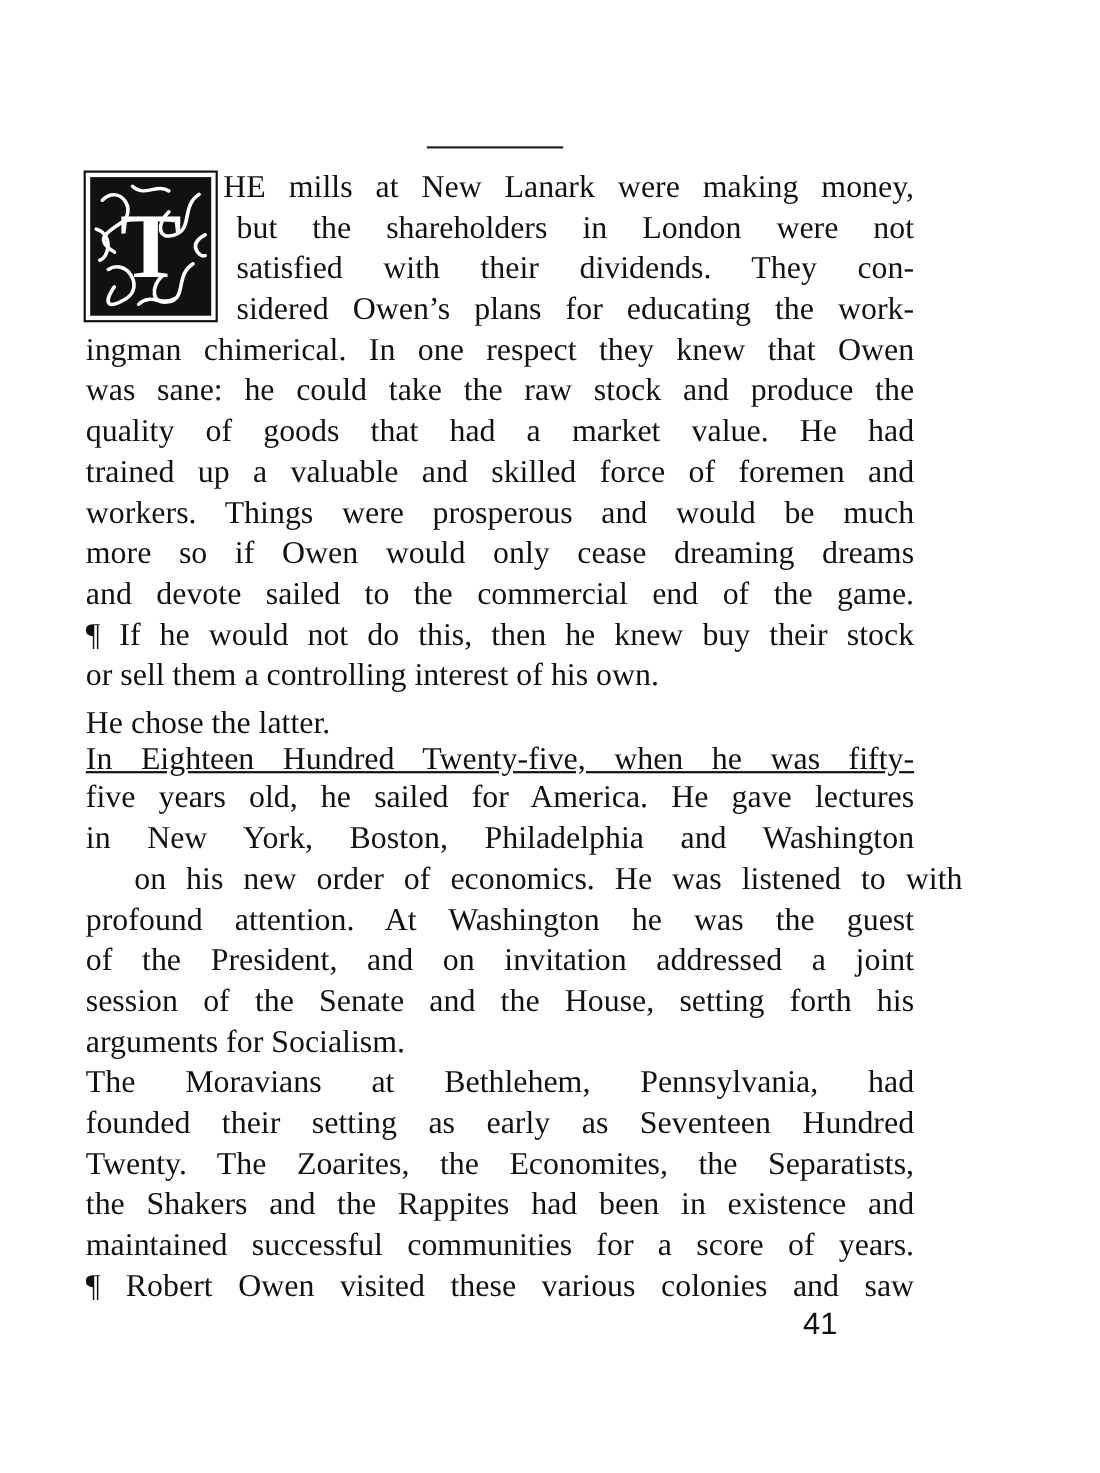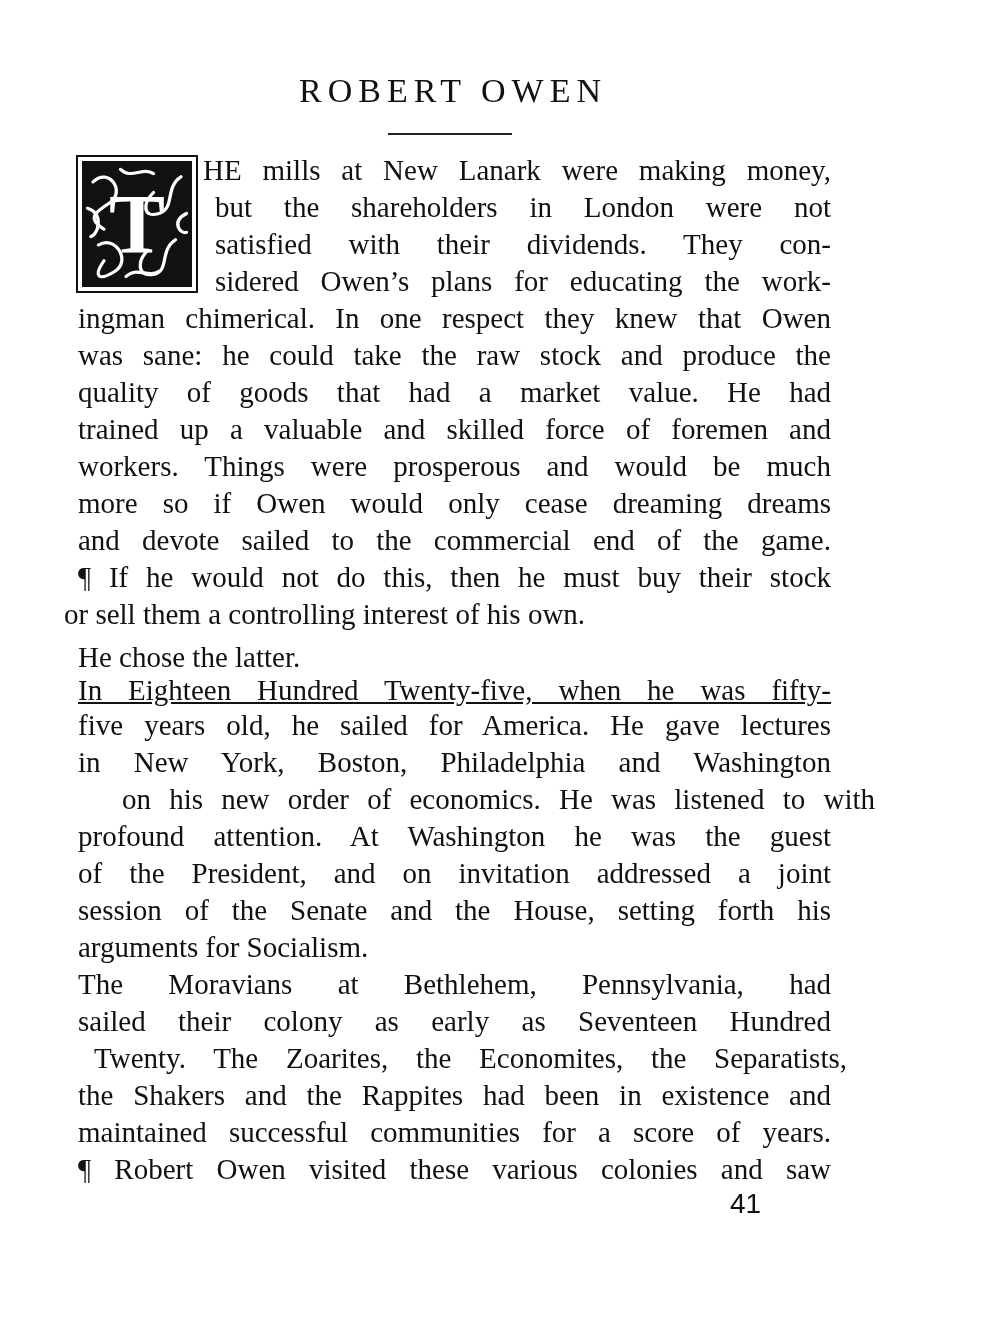--- a/index.html
+++ b/index.html
@@ -12,21 +12,20 @@
   .dropcap-inner svg { width: 100%; height: 100%; display: block; }
   .dropcap-letter { position: absolute; left: 0; top: 0; width: 100%; height: 100%; display: flex; align-items: center; justify-content: center; font-size: 84px; color: #fff; font-family: "Liberation Serif", serif; font-weight: bold; }
   .line { position: absolute; font-size: 29px; line-height: 37px; white-space: nowrap; }
   .justify { text-align: justify; text-align-last: justify; }
   .folio { position: absolute; top: 1188px; left: 730px; font-size: 28px; font-family: "Liberation Sans", sans-serif; }
 </style>
 </head>
 <body>
 
 <div class="page">
-  <div class="running-head">ROBERT OWEN</div>
   <div class="rule"></div>
 
   <div class="dropcap">
     <div class="dropcap-inner">
       <svg viewBox="0 0 100 120" preserveAspectRatio="none">
         <g fill="none" stroke="#fff" stroke-width="3" stroke-linecap="round">
           <path d="M10 20 C25 5, 40 30, 25 40 S5 55, 20 65"></path>
           <path d="M90 15 C75 25, 85 45, 70 50 S55 40, 65 30"></path>
           <path d="M15 80 C30 70, 45 95, 30 105 S10 110, 20 95"></path>
           <path d="M85 75 C70 85, 80 105, 65 108 S50 95, 60 85"></path>
@@ -45,33 +44,33 @@
       <div class="line justify" style="left: 215px; top: 189px; width: 616px; white-space: normal;">but the shareholders in London were not</div>
       <div class="line justify" style="left: 215px; top: 226px; width: 616px; white-space: normal;">satisfied with their dividends. They con-</div>
       <div class="line justify" style="left: 215px; top: 263px; width: 616px; white-space: normal;">sidered Owen’s plans for educating the work-</div>
       <div class="line justify" style="left: 78px; top: 300px; width: 753px; white-space: normal;">ingman chimerical. In one respect they knew that Owen</div>
       <div class="line justify" style="left: 78px; top: 337px; width: 753px; white-space: normal;">was sane: he could take the raw stock and produce the</div>
       <div class="line justify" style="left: 78px; top: 374px; width: 753px; white-space: normal;">quality of goods that had a market value. He had</div>
       <div class="line justify" style="left: 78px; top: 411px; width: 753px; white-space: normal;">trained up a valuable and skilled force of foremen and</div>
       <div class="line justify" style="left: 78px; top: 448px; width: 753px; white-space: normal;">workers. Things were prosperous and would be much</div>
       <div class="line justify" style="left: 78px; top: 485px; width: 753px; white-space: normal;">more so if Owen would only cease dreaming dreams</div>
       <div class="line justify" style="left: 78px; top: 522px; width: 753px; white-space: normal;">and devote sailed to the commercial end of the game.</div>
-      <div class="line justify" style="left: 78px; top: 559px; width: 753px; white-space: normal;">¶ If he would not do this, then he must buy their stock</div>
-      <div class="line" style="left: 64px; top: 596px;">or sell them a controlling interest of his own.</div>
+      <div class="line justify" style="left: 78px; top: 559px; width: 753px; white-space: normal;">¶ If he would not do this, then he knew buy their stock</div>
+      <div class="line" style="left: 78px; top: 596px;">or sell them a controlling interest of his own.</div>
       <div class="line" style="left: 78px; top: 639px; text-align: center;">He chose the latter.</div>
       <div class="line justify" style="left: 78px; top: 672px; width: 753px; white-space: normal; text-decoration: underline;">In Eighteen Hundred Twenty-five, when he was fifty-</div>
       <div class="line justify" style="left: 78px; top: 707px; width: 753px; white-space: normal;">five years old, he sailed for America. He gave lectures</div>
       <div class="line justify" style="left: 78px; top: 744px; width: 753px; white-space: normal;">in New York, Boston, Philadelphia and Washington</div>
       <div class="line justify" style="left: 78px; top: 781px; width: 753px; white-space: normal; margin-left: 44px;">on his new order of economics. He was listened to with</div>
       <div class="line justify" style="left: 78px; top: 818px; width: 753px; white-space: normal;">profound attention. At Washington he was the guest</div>
       <div class="line justify" style="left: 78px; top: 855px; width: 753px; white-space: normal;">of the President, and on invitation addressed a joint</div>
       <div class="line justify" style="left: 78px; top: 892px; width: 753px; white-space: normal;">session of the Senate and the House, setting forth his</div>
       <div class="line" style="left: 78px; top: 929px;">arguments for Socialism.</div>
       <div class="line justify" style="left: 78px; top: 966px; width: 753px; white-space: normal;">The Moravians at Bethlehem, Pennsylvania, had</div>
-      <div class="line justify" style="left: 78px; top: 1003px; width: 753px; white-space: normal;">sailed their colony as early as Seventeen Hundred</div>
-      <div class="line justify" style="left: 94px; top: 1040px; width: 753px; white-space: normal;">Twenty. The Zoarites, the Economites, the Separatists,</div>
+      <div class="line justify" style="left: 78px; top: 1003px; width: 753px; white-space: normal;">founded their setting as early as Seventeen Hundred</div>
+      <div class="line justify" style="left: 78px; top: 1040px; width: 753px; white-space: normal;">Twenty. The Zoarites, the Economites, the Separatists,</div>
       <div class="line justify" style="left: 78px; top: 1077px; width: 753px; white-space: normal;">the Shakers and the Rappites had been in existence and</div>
       <div class="line justify" style="left: 78px; top: 1114px; width: 753px; white-space: normal;">maintained successful communities for a score of years.</div>
       <div class="line justify" style="left: 78px; top: 1151px; width: 753px; white-space: normal;">¶ Robert Owen visited these various colonies and saw</div>
     </div>
 
   <div class="folio">41</div>
 </div>
 
 </body></html>

